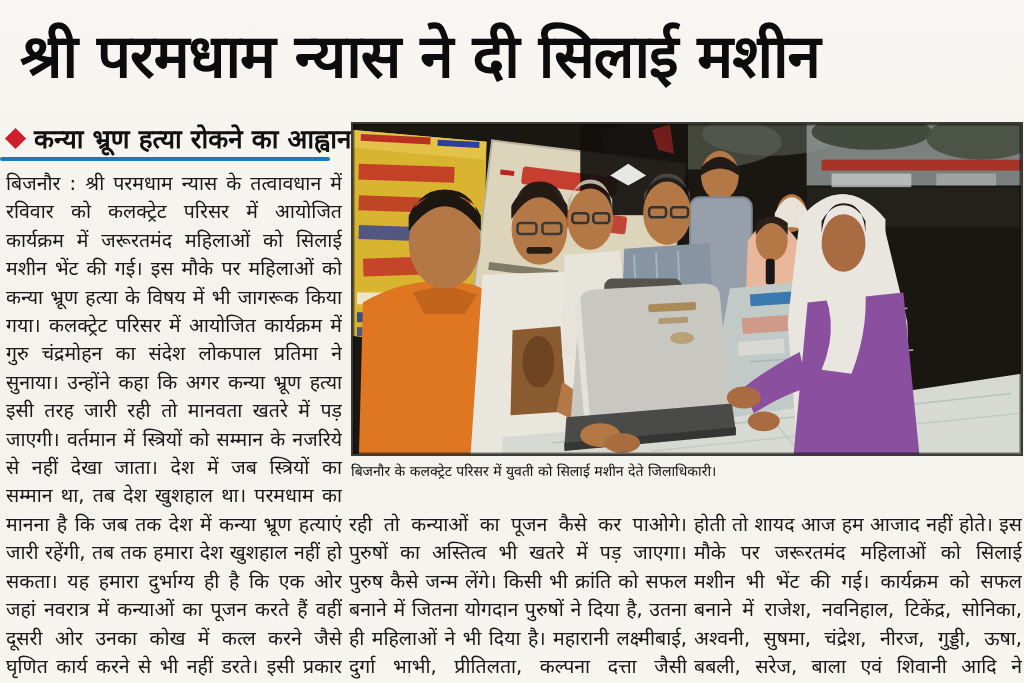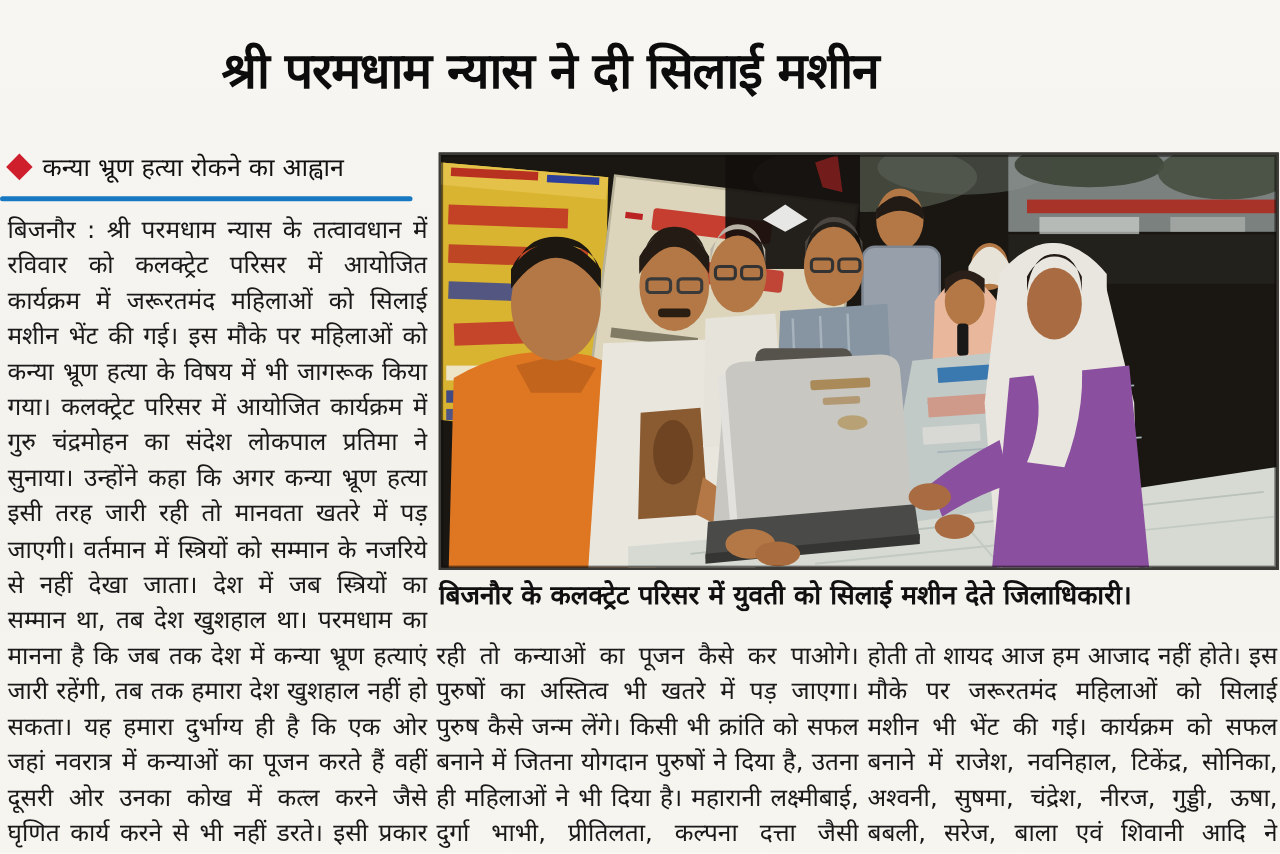--- a/index.html
+++ b/index.html
@@ -8,33 +8,33 @@
     position:relative;
     width:1024px; height:683px;
     background:linear-gradient(180deg,#f7f6f2 0%,#f3f2ed 55%,#f6f5f0 100%);
     font-family:"DejaVu Sans", sans-serif;
     color:#141414;
     overflow:hidden;
   }
   .headline {
     position:absolute; left:0; top:2px; width:840px; height:104px;
     display:flex; align-items:center; justify-content:center;
-    font-size:40px; font-weight:bold; letter-spacing:-1px;
-    color:#0c0c0c; white-space:nowrap;margin-left:20px;
+    font-size:60px; font-weight:bold; letter-spacing:-1px;
+    color:#0c0c0c; white-space:nowrap;
   }
   .kicker {
     position:absolute; left:8px; top:120px; width:332px;
     display:flex; align-items:center; gap:11px;
   }
   .kicker .diamond {
     width:15px; height:15px; transform:rotate(45deg);
     background:#cf1f2d; flex:0 0 auto;
   }
   .kicker .kicker-text {
-    font-size:20px; font-weight:normal; color:#111; white-space:nowrap;
+    font-size:26px; font-weight:bold; color:#111; white-space:nowrap;
   }
   .blue-rule {
     position:absolute; left:0; top:157px; width:330px; height:4px;
     background:#1878c2; border-radius:2px;
   }
   .col {
     position:absolute; top:170px;
     font-size:19.5px; line-height:28.4px;
     text-align:justify; color:#191919;
     overflow:hidden;
@@ -43,21 +43,21 @@
   .col-2 { left:349px; top:511px; width:338px; height:172px; }
   .col-3 { left:694px; top:511px; width:328px; height:172px; }
   .dateline { font-weight:normal; }
   .photo-frame {
     position:absolute; left:351px; top:122px; width:672px; height:334px;
     border:2px solid #3d3b38; background:#181612;
   }
   .photo-frame svg { display:block; width:100%; height:100%; }
   .caption {
     position:absolute; left:351px; top:461px; width:672px;
-    font-size:21px; font-weight:bold; color:#101010; white-space:nowrap;
+    font-size:14px; font-weight:normal; color:#101010; white-space:nowrap;
     overflow:hidden;
   }
 </style>
 </head>
 <body>
 
 <div class="page">
 
   <h1 class="headline">श्री परमधाम न्यास ने दी सिलाई मशीन</h1>
 

